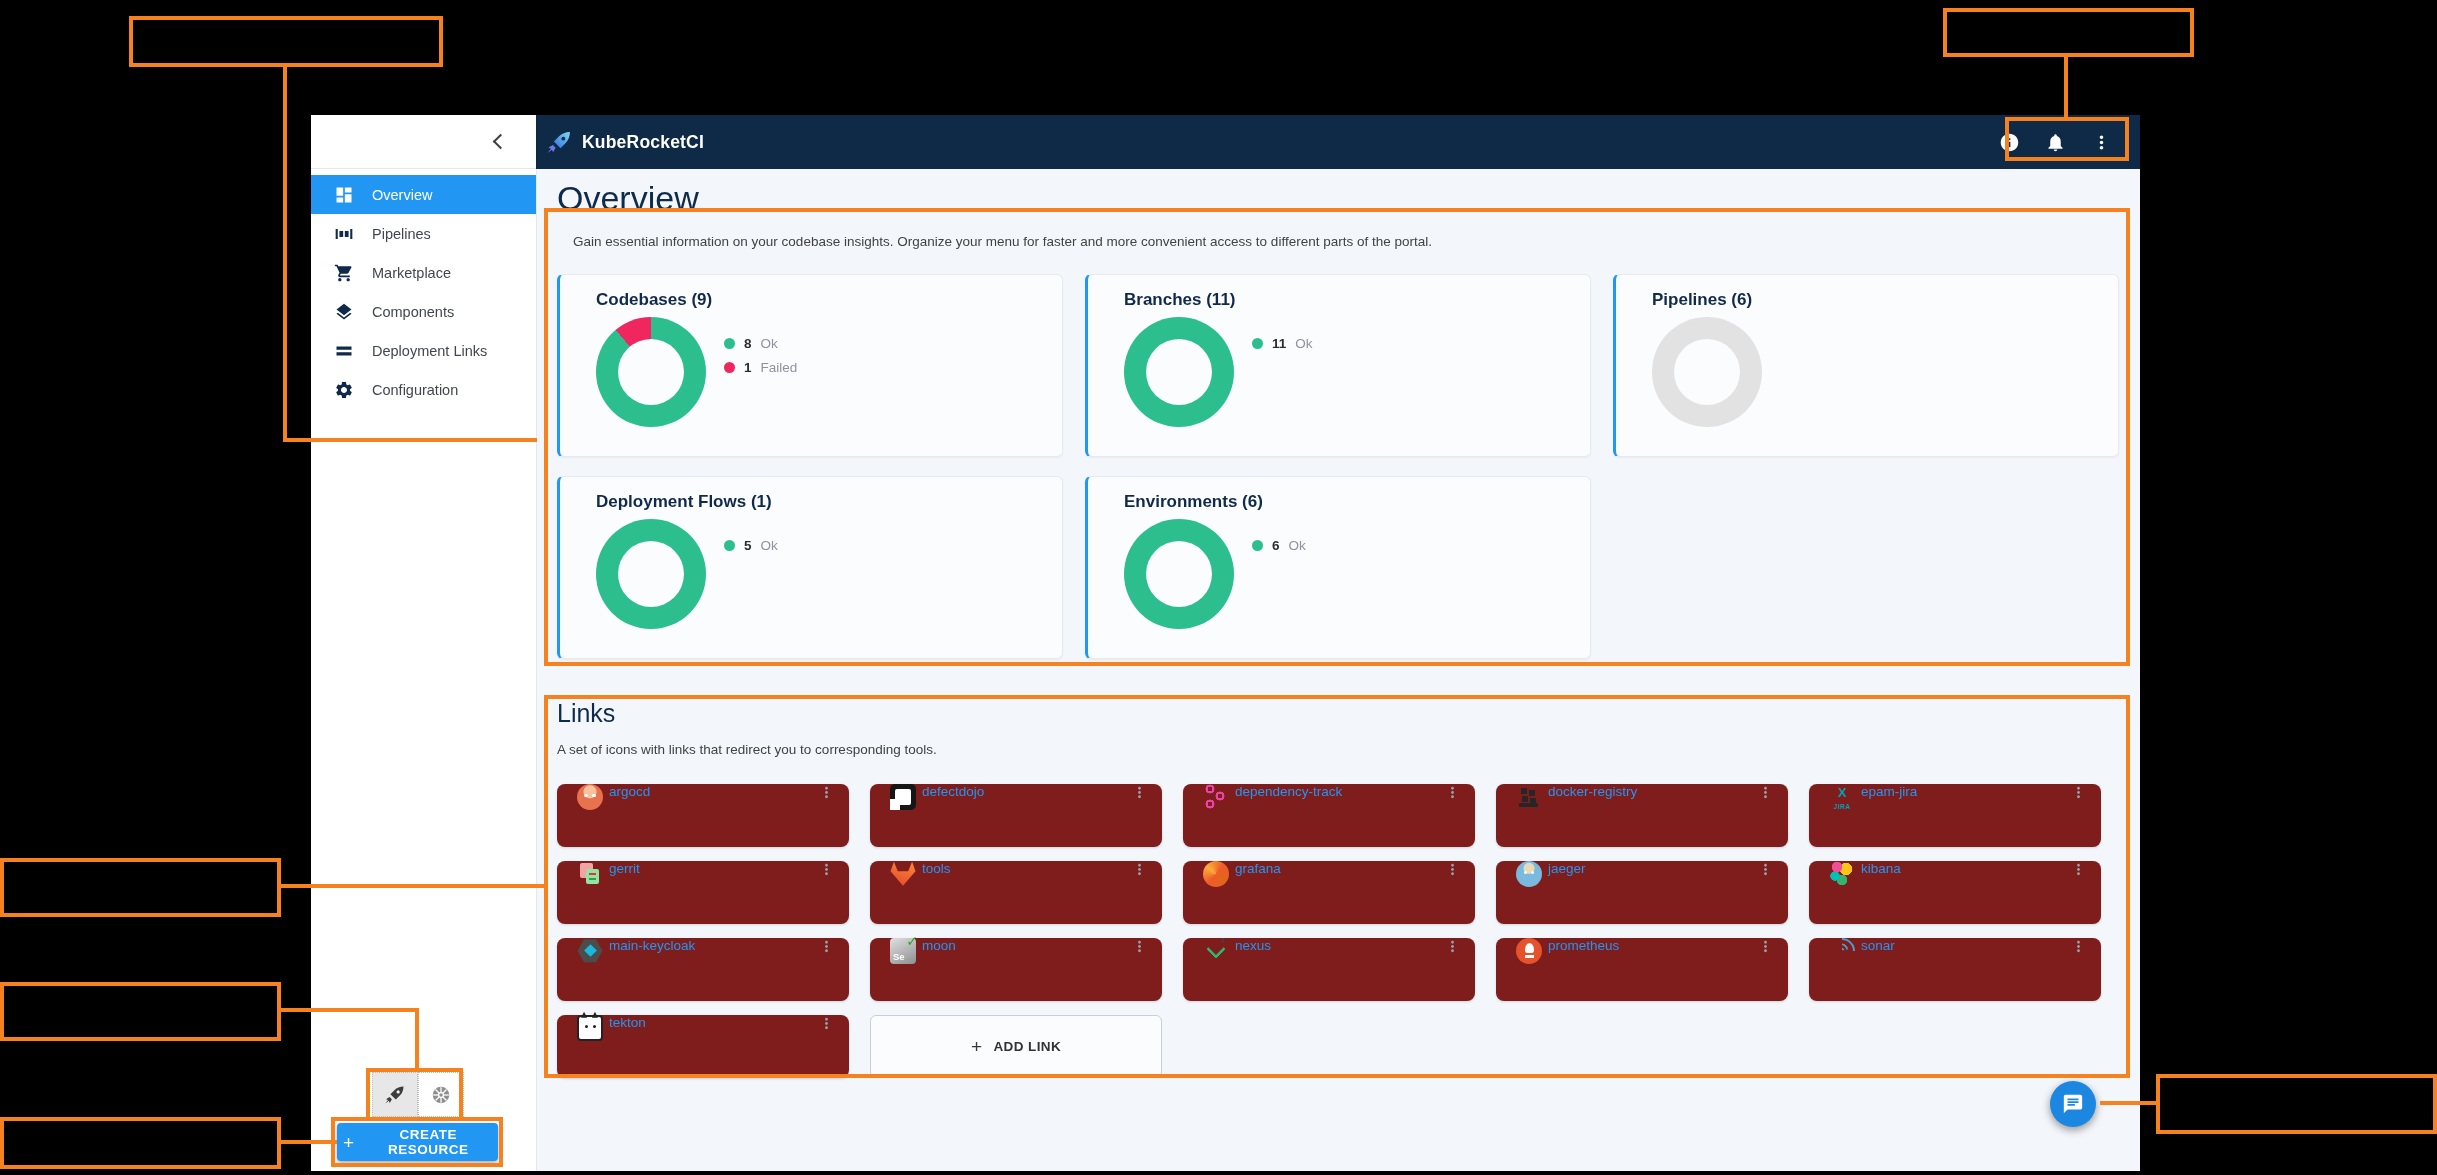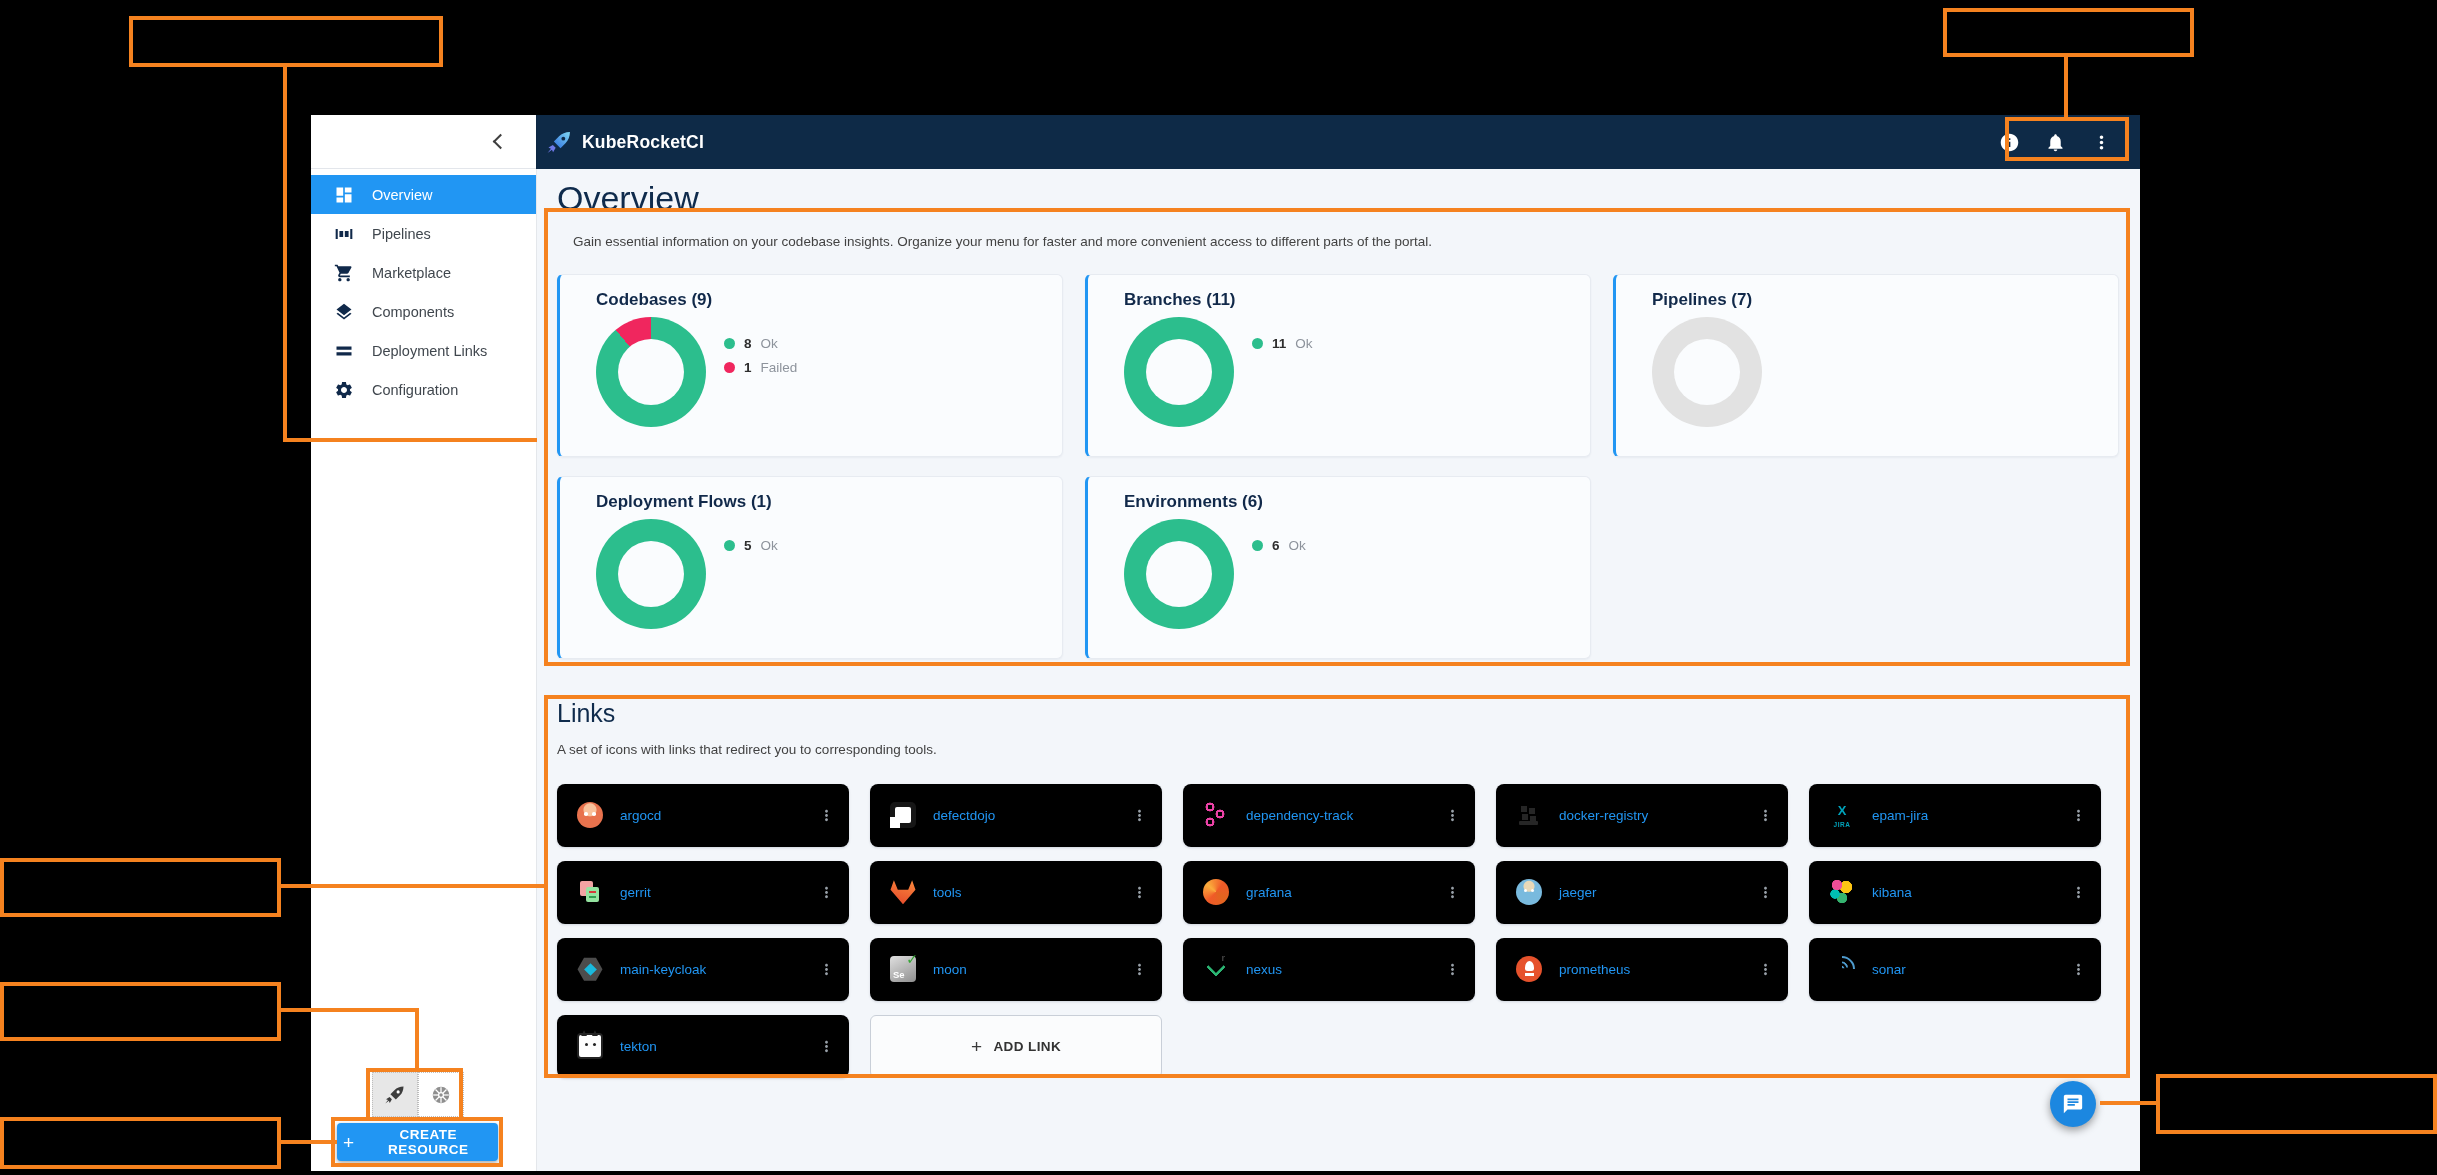--- a/index.html
+++ b/index.html
@@ -46,23 +46,23 @@
   .donut::after{content:"";position:absolute;inset:22px;background:#fafcfe;border-radius:50%;}
   .legend{list-style:none;margin:26px 0 0;padding:0;display:flex;flex-direction:column;gap:9px;}
   .legend-item{display:flex;align-items:center;gap:9px;font-size:13.5px;}
   .legend-dot{width:11px;height:11px;border-radius:50%;flex:none;}
   .legend-value{font-weight:700;color:#2e2e2e;}
   .legend-label{color:#8d939c;}
 
   .links-title{font-size:25px;font-weight:400;color:#0f2b4c;margin:40px 0 0;}
   .links-desc{font-size:13.5px;color:#424242;margin:14px 0 0;}
   #links-grid{margin-top:27px;display:grid;grid-template-columns:repeat(5,292px);gap:14px 21px;}
-  .link-card{height:63px;background:#000000;border-radius:8px;
+  .link-card{height:63px;background:#7f1d1d;border-radius:8px;
              box-shadow:0 1px 3px rgba(25,39,72,.10),0 1px 2px rgba(25,39,72,.06);
-             display:flex;align-items:center;padding:0 14px 0 20px;box-sizing:border-box;gap:17px;cursor:pointer;}
+             display:flex;padding:0 14px 0 20px;box-sizing:border-box;gap:6px;cursor:pointer;}
   .link-label{font-size:13.5px;color:#2196f3;font-weight:500;flex:1;cursor:pointer;}
   .kebab{display:inline-flex;cursor:pointer;}
   .kebab svg{width:17px;height:17px;fill:#98a0a8;}
   .add-card{height:63px;background:#fbfcfd;border:1px solid #c9cfd8;border-radius:6px;
             display:flex;align-items:center;justify-content:center;gap:11px;font-size:13.5px;
             font-weight:600;color:#333;letter-spacing:.4px;cursor:pointer;
             font-family:"Liberation Sans","DejaVu Sans",sans-serif;}
   .plus-sm::before{content:"+";font-size:19px;font-weight:400;color:#3a3a3a;line-height:1;}
 
   
@@ -277,21 +277,21 @@
               <ul class="legend">
                 <li class="legend-item">
                   <span class="legend-dot" style="background: rgb(44, 190, 141);"></span>
                   <span class="legend-value">11</span>
                   <span class="legend-label">Ok</span>
                 </li>
               </ul>
             </div>
           </article>
           <article class="widget-card">
-            <h3 class="w-title">Pipelines (7)</h3>
+            <h3 class="w-title">Pipelines (6)</h3>
             <div class="w-body">
               <div class="donut" style="background: rgb(226, 226, 226);"></div>
               <ul class="legend"></ul>
             </div>
           </article>
           <article class="widget-card">
             <h3 class="w-title">Deployment Flows (1)</h3>
             <div class="w-body">
               <div class="donut" style="background: conic-gradient(rgb(44, 190, 141) 0deg, rgb(44, 190, 141) 360deg);"></div>
               <ul class="legend">

